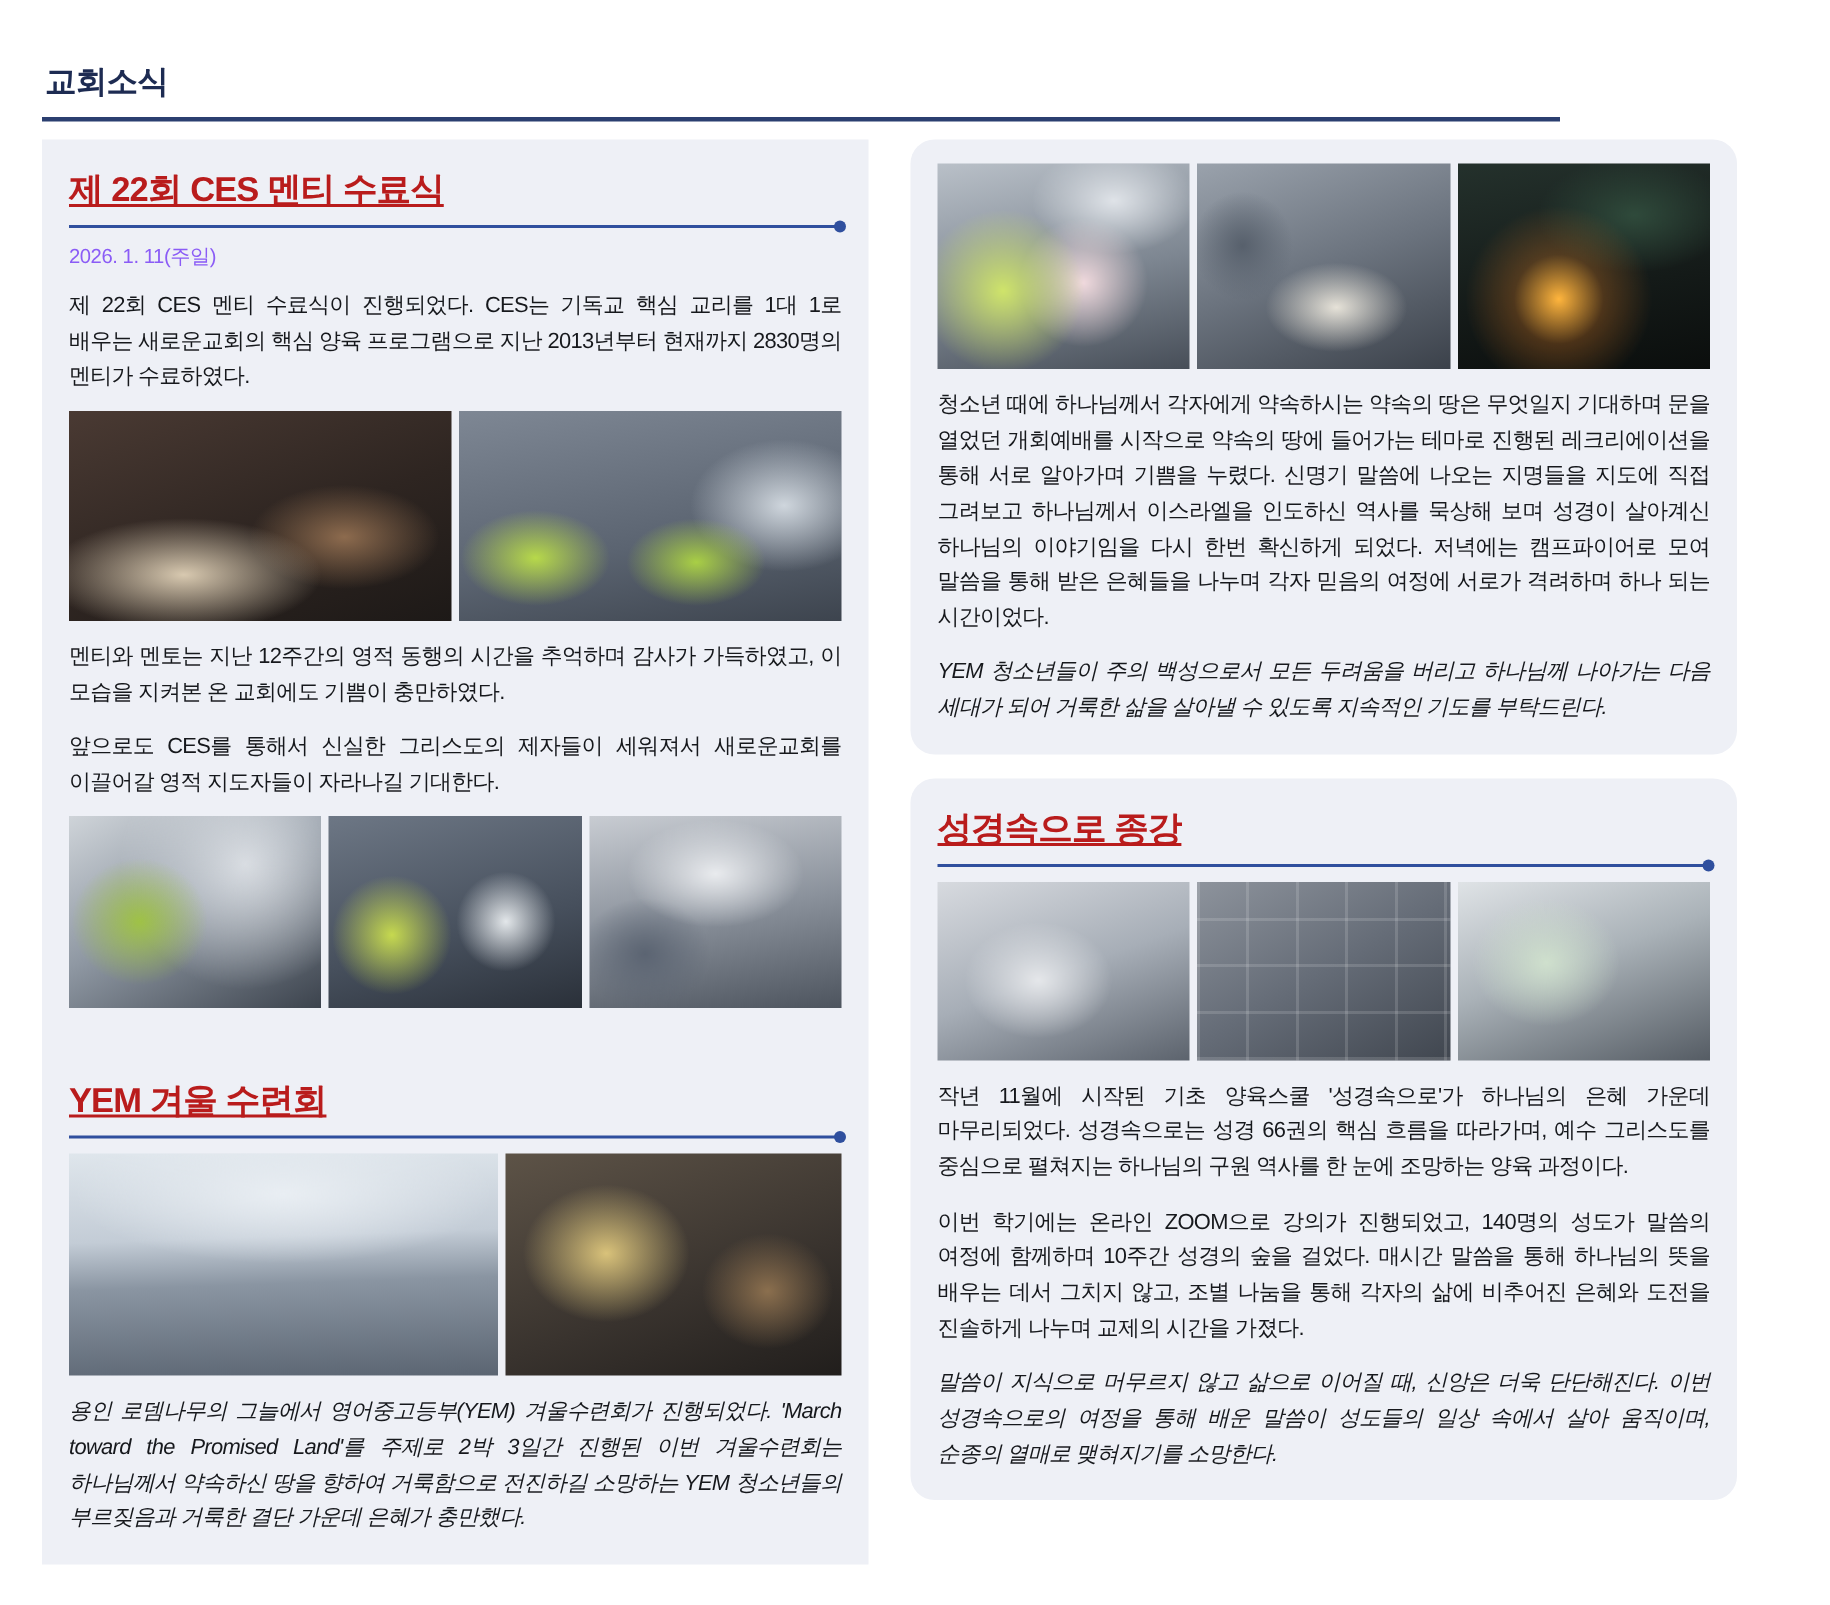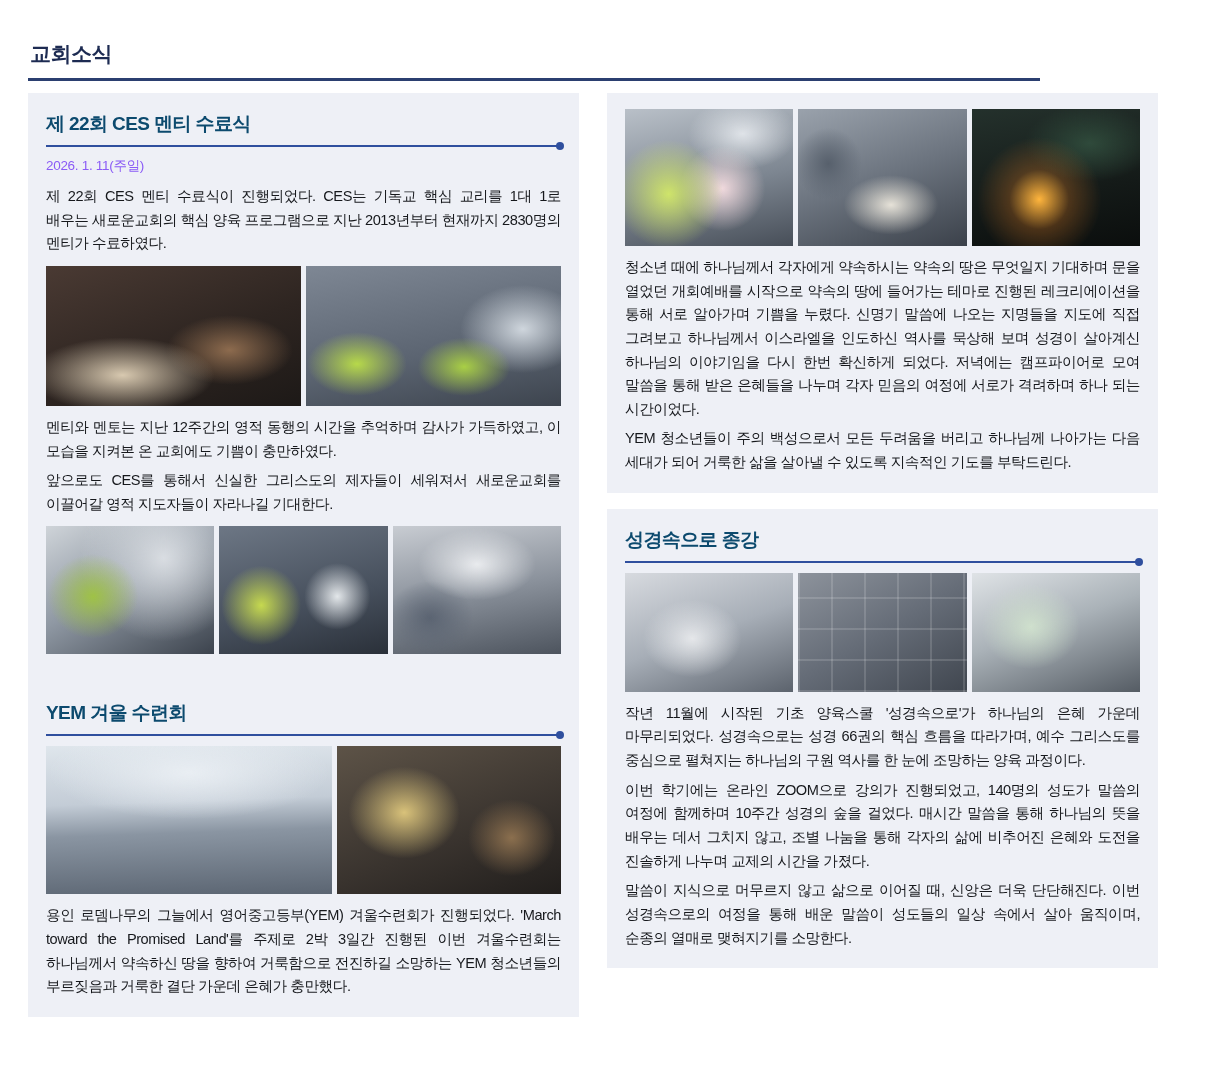--- a/index.html
+++ b/index.html
@@ -41,28 +41,30 @@
     width: 551px;
     flex: 0 0 551px;
   }
   .card {
     background: #eef0f6;
     padding: 16px 18px 18px 18px;
     margin-bottom: 0;
   }
   .col-right .card {
     background: #eef0f6;
+    border-radius: 16px;
   }
   
   .art-title {
-    font-size: 19px;
+    font-size: 23px;
     font-weight: bold;
-    color: #0c4a6e;
+    color: #b91c1c;
     letter-spacing: -0.6px;
     margin: 2px 0 8px 0;
+    text-decoration: underline;
   }
   .rule {
     position: relative;
     height: 2px;
     background: #2f4f9e;
     margin: 0 0 10px 0;
   }
   .rule::after {
     content: "";
     position: absolute;
@@ -76,24 +78,24 @@
     color: #8b5cf6;
     margin: 0 0 10px 0;
     letter-spacing: -0.3px;
   }
   .body-text {
     font-size: 14.6px;
     line-height: 1.62;
     color: #16181c;
     letter-spacing: -0.45px;
     text-align: justify;
-    margin: 0 0 6px 0;
+    margin: 13px 0 6px 0;
     word-break: keep-all;
   }
-  .body-text.tight { margin-bottom: 0; }
+  .body-text.tight { margin-bottom: 0; font-style: italic; }
   
   .photos {
     display: flex;
     gap: 5px;
     margin: 10px 0 10px 0;
   }
   .photo {
     position: relative;
     overflow: hidden;
     flex: 1 1 0;

